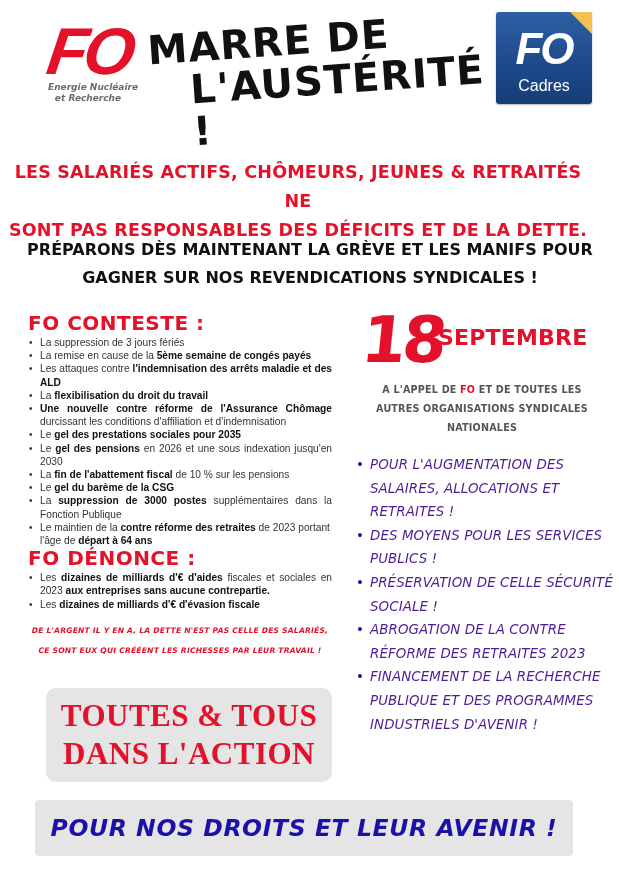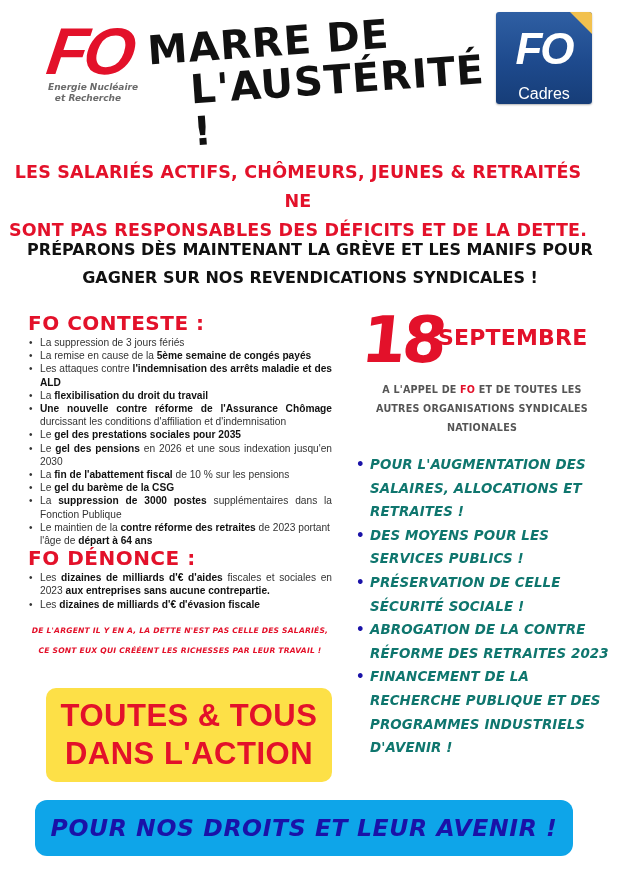--- a/index.html
+++ b/index.html
@@ -36,21 +36,21 @@
     box-shadow: 0 1px 2px rgba(0,0,0,0.3);
   }
   .logo-cadres .corner {
     position: absolute; right: 0; top: 0; width: 0; height: 0;
     border-left: 22px solid transparent; border-top: 22px solid #f2c14e;
   }
   .logo-cadres .fo-mark {
     font-family: "Liberation Sans", sans-serif; font-weight: bold; font-style: italic;
     font-size: 44px; line-height: 46px; margin-top: 14px; letter-spacing: -2px;
   }
-  .logo-cadres .cadres-label { font-size: 16px; line-height: 16px; margin-top: 14px; }
+  .logo-cadres .cadres-label { font-size: 16px; line-height: 16px; margin-top: 6px; }
 
   
   .headline-red {
     position: absolute; left: 8px; top: 158px; width: 580px; text-align: center;
     color: #e3112a; font-family: "DejaVu Sans", sans-serif; font-weight: bold;
     font-size: 17.5px; line-height: 29px; letter-spacing: 0.2px;
   }
   .headline-black {
     position: absolute; left: 20px; top: 236px; width: 580px; text-align: center;
     color: #111; font-family: "DejaVu Sans", sans-serif; font-weight: bold;
@@ -75,22 +75,22 @@
 
   .denonce { margin-top: 0; }
   .slogan-red {
     margin-top: 10px; text-align: center; color: #e3112a;
     font-family: "DejaVu Sans", sans-serif; font-weight: bold; font-style: italic;
     font-size: 7.6px; line-height: 20px; letter-spacing: 0.2px;
   }
 
   .action-box {
     position: absolute; left: 46px; top: 688px; width: 286px; height: 94px;
-    background: #fde047; border-radius: 10px; text-align: center;
-    color: #e3112a; font-family: Liberation Sans, sans-serif; font-weight: bold;
+    background: #e5e5e5; border-radius: 10px; text-align: center;
+    color: #e3112a; font-family: Liberation Serif, serif; font-weight: bold;
     font-size: 31px; line-height: 38px; padding-top: 9px; letter-spacing: 0.5px;
   }
 
   
   .date-block { position: absolute; left: 362px; top: 305px; width: 250px; height: 70px; }
   .date-day {
     position: absolute; left: 0; top: 0; color: #e3112a;
     font-family: "DejaVu Sans", sans-serif; font-weight: bold; font-size: 64px;
     line-height: 70px; letter-spacing: -4px; transform: skewX(-6deg);
   }
@@ -101,31 +101,31 @@
   }
   .appel {
     position: absolute; left: 362px; top: 380px; width: 240px; text-align: center;
     color: #555; font-family: "DejaVu Sans", sans-serif; font-weight: bold;
     font-size: 9.6px; line-height: 19px; letter-spacing: 0.2px;
   }
   .appel .fo-inline { color: #e3112a; }
 
   .demands { position: absolute; left: 352px; top: 453px; width: 262px; list-style: none; }
   .demands li {
-    position: relative; padding-left: 18px; color: #0f766e;
-    font-family: "DejaVu Sans", sans-serif; font-weight: bold; font-style: italic;
+    position: relative; padding-left: 18px; color: #4c1d95;
+    font-family: "DejaVu Sans", sans-serif; font-weight: normal; font-style: italic;
     font-size: 13.4px; line-height: 23.6px; letter-spacing: 0.1px;
   }
   .demands li::before {
     content: "•"; position: absolute; left: 4px; top: 0; color: #1a12a8; font-style: normal;
   }
 
   .footer-box {
     position: absolute; left: 35px; top: 800px; width: 538px; height: 56px;
-    background: #0ea5e9; border-radius: 12px; text-align: center;
+    background: #e5e5e5; border-radius: 4px; text-align: center;
     color: #1a12a8; font-family: "DejaVu Sans", sans-serif; font-weight: bold; font-style: italic;
     font-size: 23.5px; line-height: 56px; letter-spacing: 0.6px;
   }
 </style>
 </head>
 <body>
 
 <div class="logo-fo">
   <div class="fo-mark">FO</div>
   <div class="fo-sub">Energie Nucléaire</div>

